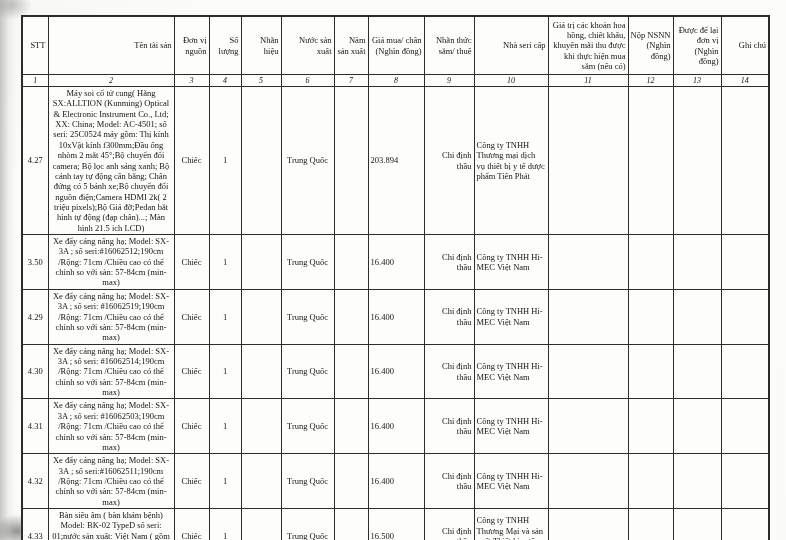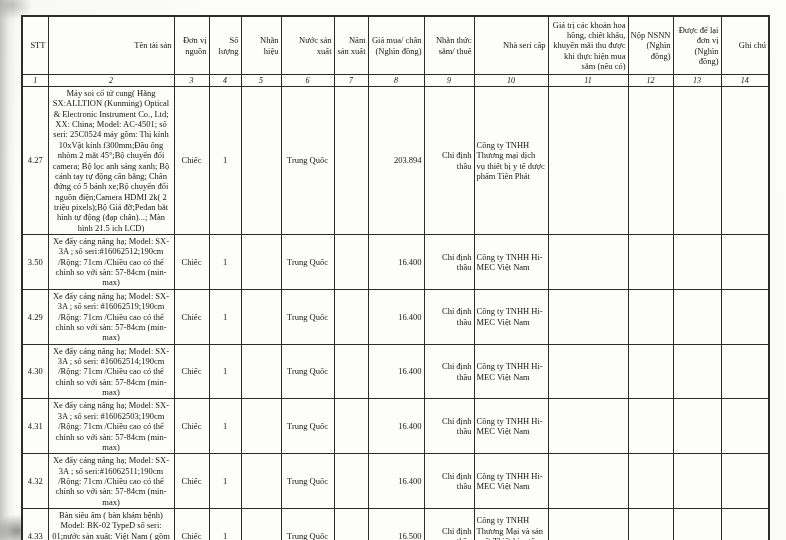--- a/index.html
+++ b/index.html
@@ -59,21 +59,21 @@
     font-style:italic;
     font-size:8px;
     height:11px;
     padding:0 1px;
   }
   tbody td{height:46px;}
   td.col-stt{text-align:center;}
   td.col-ten_tai_san{text-align:center;padding:2px 3px;}
   td.col-don_vi_tinh,td.col-so_luong,td.col-nhan_hieu,td.col-nuoc_san_xuat,
   td.col-nam_san_xuat,td.col-gia_tri,td.col-nop_nsnn,td.col-duoc_de_lai,td.col-ghi_chu{text-align:center;}
-  td.col-gia_mua{text-align:right;padding-right:2px;}
+  td.col-gia_mua{padding-right:2px;}
   td.col-hinh_thuc{text-align:right;padding-left:2px;}
   td.col-nha_cung_cap{text-align:left;padding:1px 4px;}
 </style>
 </head>
 <body>
 
 <div class="page">
   <div class="scan-edge-left"></div>
   <div class="scan-corner-top"></div>
   <div class="scan-corner-bottom"></div>

